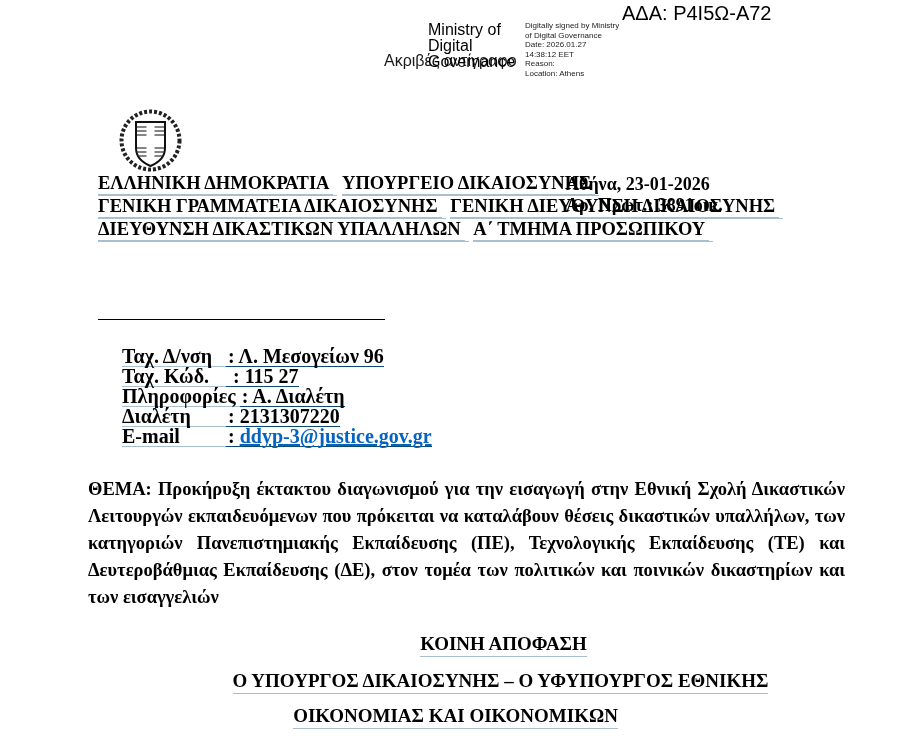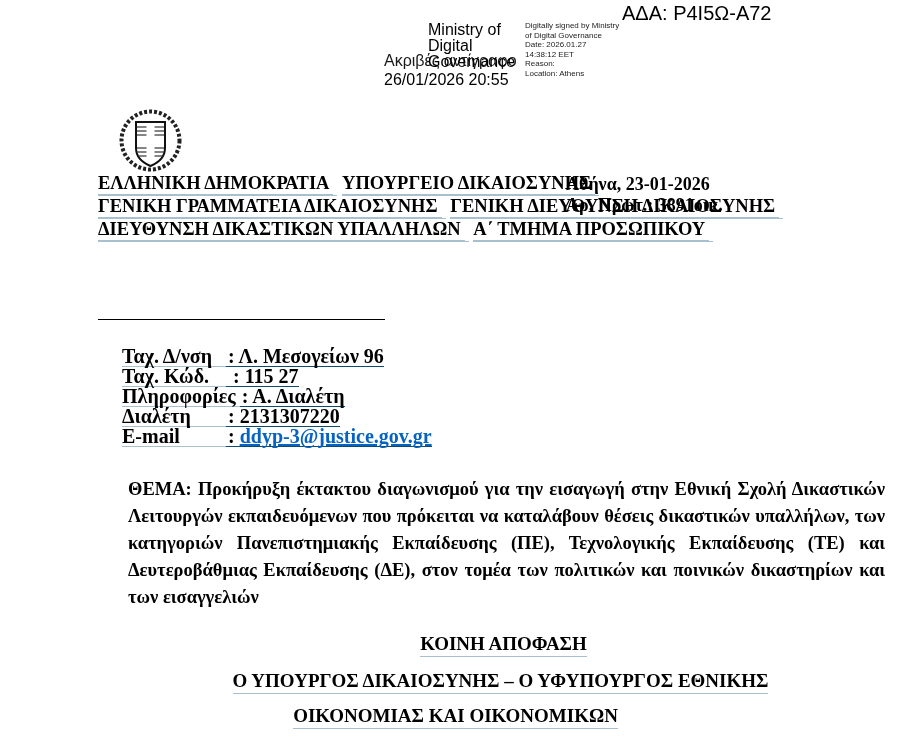--- a/index.html
+++ b/index.html
@@ -15,40 +15,39 @@
   .header-lines { left:98px; top:173px; font-weight:bold; font-size:18.5px; line-height:21px; }
   .header-lines div { display:inline-block; border-bottom:1px solid #a8bfd0; padding-right:4px; }
   .header-row { display:block; }
   .rule { left:98px; top:319px; width:287px; border-top:1.4px solid #000; }
   .dateblock { left:566px; top:174px; font-weight:bold; font-size:18px; line-height:21px; }
   .contacts { left:98px; top:347px; font-weight:bold; font-size:20px; line-height:19px;margin-left:24px; }
   .contacts .row { display:flex; }
   .contacts .lbl { width:104px; border-bottom:1px solid #a8bfd0; display:inline-block; }
   .contacts .val { border-bottom:1px solid #0c4a6e; display:inline-block; padding-left:2px;}
   .email-link { color:#0563c1; text-decoration:underline; }
-  .subject { left:88px; top:476px; width:757px; font-weight:bold; font-size:18.5px; line-height:27px; text-align:justify;margin-left:40px; }
+  .subject { left:88px; top:476px; width:757px; font-weight:bold; font-size:18.5px; line-height:27px; text-align:justify; }
   .titles { left:0; width:911px; text-align:center; font-weight:bold; font-size:19px; }
   .titles span { border-bottom:1.4px solid #a8bfd0; padding-bottom:2px; }
 </style>
 </head>
 <body>
 
 <div class="abs sans ada">ΑΔΑ: Ρ4Ι5Ω-Α72</div>
 <div class="abs sans signer">Ministry of Digital Governance</div>
 <div class="abs sans sigdetail">
   <div>Digitally signed by Ministry</div>
   <div>of Digital Governance</div>
   <div>Date: 2026.01.27</div>
   <div>14:38:12 EET</div>
   <div>Reason:</div>
   <div>Location: Athens</div>
 </div>
 <div class="abs sans copy">
   <div style="opacity:.9">Ακριβές αντίγραφο</div>
-  <div>26/01/2026 20:55</div>
 </div>
 
 <div class="abs emblem">
   <svg width="65" height="65" viewBox="0 0 65 65">
     <circle cx="32.5" cy="32.5" r="29" fill="none" stroke="#222" stroke-width="4" stroke-dasharray="3 2"></circle>
     <path d="M18 14 H47 V40 Q47 52 32.5 58 Q18 52 18 40 Z" fill="#fff" stroke="#111" stroke-width="2"></path>
     <g stroke="#333" stroke-width="1.2">
       <line x1="19" y1="19" x2="46" y2="19"></line>
         <line x1="19" y1="23" x2="46" y2="23"></line>
       <line x1="19" y1="27" x2="46" y2="27"></line>

